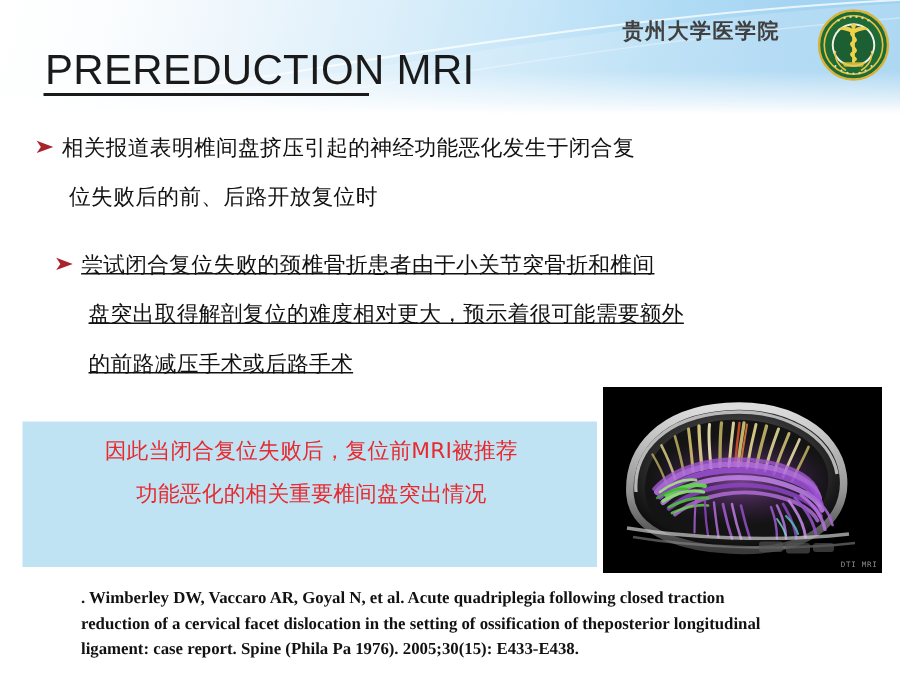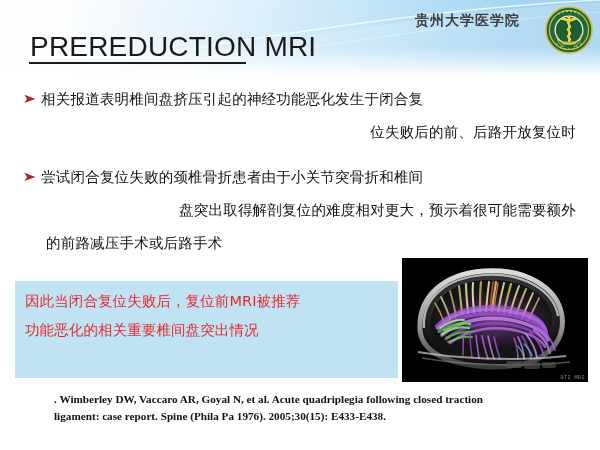--- a/index.html
+++ b/index.html
@@ -66,40 +66,41 @@
   
   .bullet-block {
     position:absolute;
     font-family:"DejaVu Sans", "Liberation Sans", sans-serif;
     color:#121212;
     font-size:14.5px;
     line-height:33px;
     letter-spacing:.2px;
   }
   #bullet-1 { left:24px; top:82px; width:552px; }
-  #bullet-2 { left:24px; top:160px; width:552px; }
+  #bullet-2 { left:37px; top:160px; width:552px;text-decoration:underline; }
 
   .bullet-marker {
     display:inline-block;
     color:#a8232b;
     font-size:13px;
     margin-right:6px;
     vertical-align:1px;
     transform:scaleX(1.25);
   }
   .bullet-text-first { }
-  .bullet-line-2 { display:block; padding-left:22px;text-align:right; }
+  .bullet-line-2 { display:block; padding-left:22px; }
   .bullet-line-3 { display:block; padding-left:22px; }
 
   
   #callout {
     position:absolute; left:15px; top:281px;
     width:383px; height:97px;
     background:#bfe3f2;
     padding:6px 8px 0 10px;
+    text-align:center;
   }
   #callout-text {
     font-family:"DejaVu Sans", "Liberation Sans", sans-serif;
     color:#e8292f;
     font-size:14.5px;
     line-height:29px;
     letter-spacing:.1px;
   }
   #callout-text span { display:block; }
 
@@ -313,16 +314,17 @@
         <rect x="104" y="103" width="16" height="7" rx="2"></rect>
         <rect x="122" y="104" width="16" height="7" rx="2"></rect>
         <rect x="140" y="104" width="14" height="6" rx="2"></rect>
       </g>
     </svg>
     <div id="brain-watermark">DTI MRI</div>
   </div>
 
   <div id="citation">
     <span>. Wimberley  DW, Vaccaro AR, Goyal N, et al. Acute quadriplegia  following  closed  traction</span>
+    <span>reduction  of a cervical facet dislocation  in the setting of ossification  of theposterior  longitudinal</span>
     <span>ligament:  case report.  Spine (Phila Pa 1976). 2005;30(15): E433-E438.</span>
   </div>
 
 </div>
 
 </body></html>

